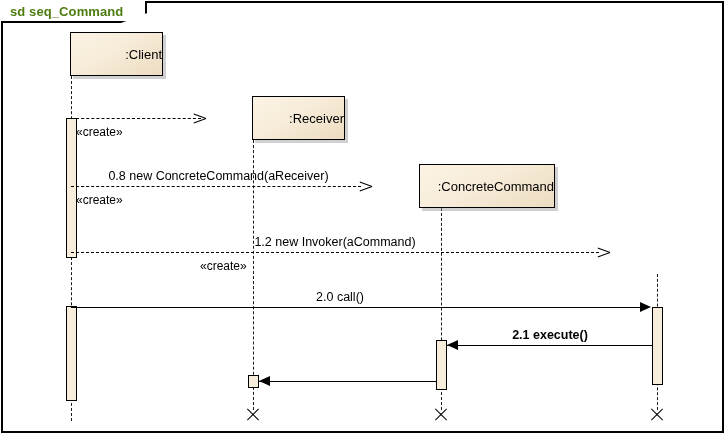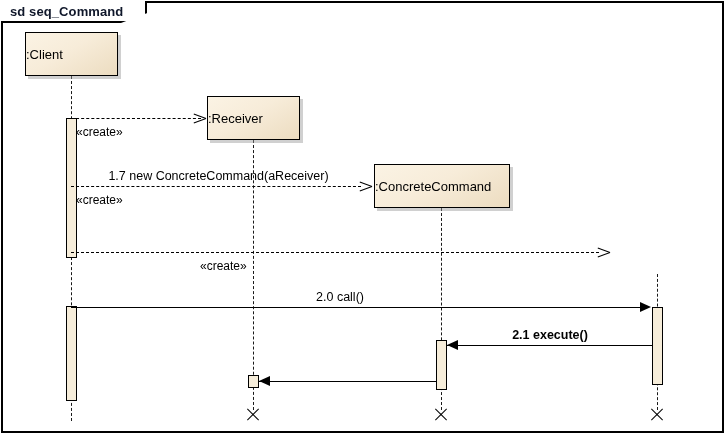--- a/index.html
+++ b/index.html
@@ -31,43 +31,44 @@
   .frame-tag {
     position: absolute;
     left: 1px;
     top: 1px;
     height: 22px;
     padding: 0 22px 0 9px;
     display: flex;
     align-items: center;
     font-size: 13px;
     font-weight: bold;
-    color: #0f172a;
+    color: #4d7c0f;
     letter-spacing: 0.1px;
     background: #ffffff;
     border-right: 2px solid #000000;
     border-bottom: 2px solid #000000;
     box-sizing: border-box;
     clip-path: polygon(0 0, 100% 0, 100% 55%, 82% 100%, 0 100%);
     white-space: nowrap;
   }
 
   
   .obj-box {
     position: absolute;
     box-sizing: border-box;
     border: 1.4px solid #000000;
     background: linear-gradient(150deg, #fbf3e4 0%, #f7ecd9 45%, #ecdcc0 100%);
     box-shadow: 3px 3px 0 rgba(150,150,150,0.45);
     display: flex;
     align-items: center;
-    justify-content: flex-start;
+    justify-content: flex-end;
     font-size: 13px;
     color: #000000;
     white-space: nowrap;
+    margin-left: 45px;
   }
 
   
   .lifeline {
     position: absolute;
     width: 0;
     border-left: 1.3px dashed #1a1a1a;
   }
 
   
@@ -191,28 +192,29 @@
     <span class="a1"></span>
     <span class="a2"></span>
   </div>
   <div class="stereo-label" style="left:76px; top:125px; width:125px;">«create»</div>
 
   <div class="msg-line dashed" style="left:71px; top:186px; width:290px;"></div>
   <div class="arrow-open" style="left:359px; top:180px;">
     <span class="a1"></span>
     <span class="a2"></span>
   </div>
-  <div class="msg-label" style="left:76px; top:169px; width:285px;">1.7 new ConcreteCommand(aReceiver)</div>
+  <div class="msg-label" style="left:76px; top:169px; width:285px;">0.8 new ConcreteCommand(aReceiver)</div>
   <div class="stereo-label" style="left:76px; top:193px; width:285px;">«create»</div>
 
   <div class="msg-line dashed" style="left:71px; top:252px; width:528px;"></div>
   <div class="arrow-open" style="left:597px; top:246px;">
     <span class="a1"></span>
     <span class="a2"></span>
   </div>
+  <div class="msg-label" style="left:200px; top:235px; width:270px;">1.2 new Invoker(aCommand)</div>
   <div class="stereo-label" style="left:200px; top:259px; width:270px;">«create»</div>
 
   <div class="msg-line" style="left:71px; top:307px; width:570px;"></div>
   <div class="arrow-filled right" style="left:640px; top:302px;"></div>
   <div class="msg-label" style="left:280px; top:290px; width:120px;">2.0 call()</div>
 
   <div class="msg-line" style="left:447px; top:345px; width:205px;"></div>
   <div class="arrow-filled left" style="left:447px; top:340px;"></div>
   <div class="msg-label" style="left:490px; top:328px; width:120px;font-weight:bold;">2.1 execute()</div>
 

